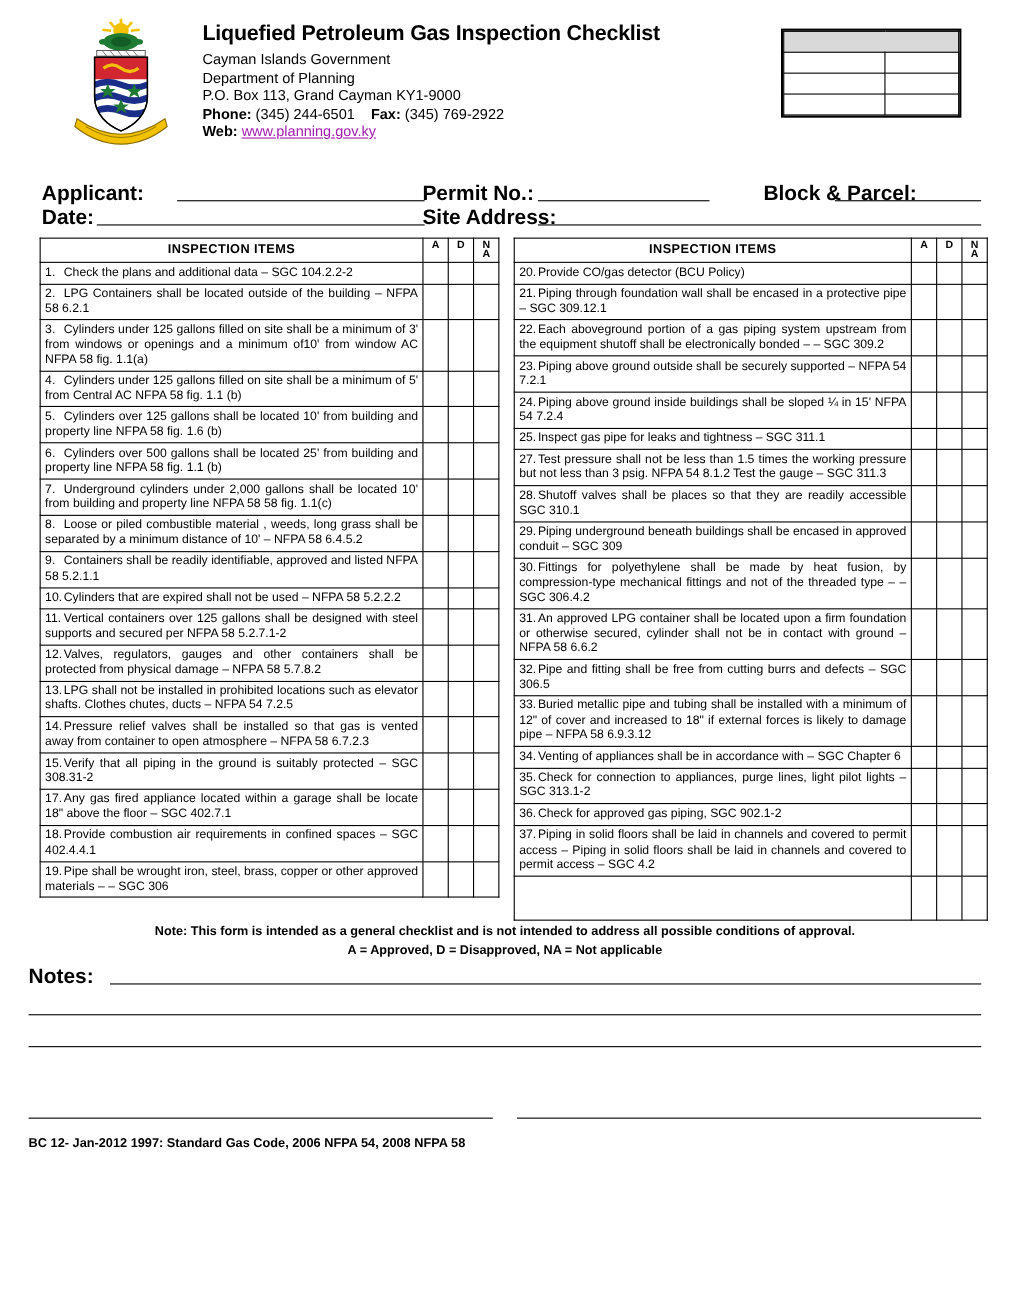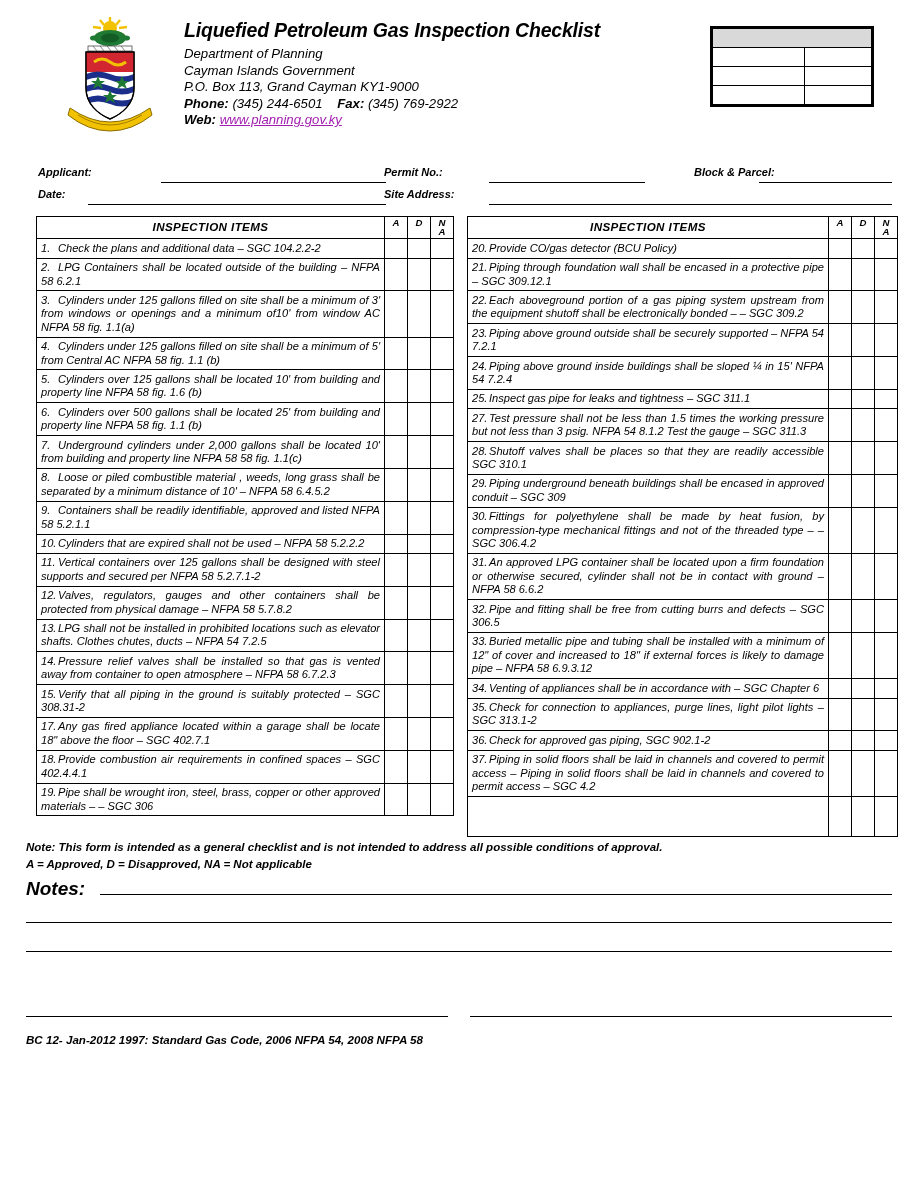--- a/index.html
+++ b/index.html
@@ -4,60 +4,60 @@
 <style>
   html,body{margin:0;padding:0;}
   body{
     width:918px;height:1188px;
     background:#ffffff;
     font-family:"Liberation Sans", sans-serif;
     color:#000000;
     position:relative;
     overflow:hidden;
   }
-  .page{position:relative;width:918px;height:1188px;box-sizing:border-box;padding:0 26px;font-style:italic;}
+  .page{position:relative;width:918px;height:1188px;box-sizing:border-box;padding:0 26px;}
 
   
   .header{position:relative;height:140px;padding-top:18px;}
   .crest{position:absolute;left:38px;top:16px;width:92px;height:118px;}
   .head-text{position:absolute;left:158px;top:20px;}
   .doc-title{font-size:19.5px;font-weight:bold;letter-spacing:-0.2px;margin:0 0 5px 0;line-height:1.1;}
   .org-line{font-size:13.2px;line-height:16.4px;white-space:nowrap;}
   .org-line b{font-weight:bold;}
   .weblink{color:#a21caf;text-decoration:underline;}
 
   
   .result-box{position:absolute;right:18px;top:26px;width:164px;border:2px solid #000;box-sizing:border-box;}
   .result-box table{border-collapse:collapse;width:100%;}
   .result-box td{border:1px solid #000;height:18px;font-size:10.4px;padding:0 4px;}
   .result-head{background:#d9d9d9;text-align:center;font-weight:bold;font-size:10.2px;letter-spacing:-0.1px;}
   .result-lbl{font-weight:bold;font-size:12px;width:58%;}
 
   
   .fields{position:relative;height:48px;margin-top:6px;}
-  .fld{position:absolute;font-size:11px;font-weight:bold;white-space:nowrap;}
+  .fld{position:absolute;font-size:19px;font-weight:bold;white-space:nowrap;}
   .rule{position:absolute;border-bottom:1.6px solid #000;height:0;}
 
   
   .cols{display:flex;gap:13px;align-items:flex-start;margin-top:4px;}
   .col{flex:0 0 auto;}
   .col.left{width:418px;}
   .col.right{width:431px;}
   table.chk{border-collapse:collapse;width:100%;table-layout:fixed;border:1.8px solid #000;margin-left:10px;}
   table.chk th,table.chk td{border:1px solid #000;vertical-align:top;}
   table.chk th.items{font-size:11.6px;font-weight:bold;text-align:center;letter-spacing:0.4px;padding:3px 0 3px 0;}
   table.chk th.mk{width:22px;font-size:9.6px;font-weight:bold;text-align:center;line-height:8.6px;padding:2px 0;}
   table.chk th.mk span{display:block;}
   td.itm{font-size:11.1px;line-height:13.4px;padding:2.5px 4px 2.5px 4px;text-align:justify;}
   td.itm .num{display:inline-block;min-width:17px;}
   td.box{width:22px;}
   .empty-row td.itm{height:34px;}
 
   
-  .note{font-size:11.5px;font-weight:bold;line-height:14px;margin-top:3px;}
+  .note{font-size:11.5px;font-weight:bold;line-height:14px;margin-top:3px;text-align:center;}
   .notes-wrap{margin-top:7px;position:relative;}
   .notes-label{font-size:19px;font-weight:bold;display:inline-block;vertical-align:bottom;}
   .notes-line{border-bottom:1.8px solid #000;height:0;}
   .nl1{position:absolute;left:74px;right:0;top:16px;}
   .nl2{margin-top:22px;border-bottom:1.8px solid #000;}
   .nl3{margin-top:28px;border-bottom:1.8px solid #000;}
 
   
   .sigs{display:flex;gap:22px;margin-top:64px;}
   .sig{flex:1;border-bottom:1.6px solid #000;height:0;}
@@ -121,22 +121,22 @@
         </g>
         <path d="M22 36 H70 V72 C70 88 58 98 46 103 C34 98 22 88 22 72 Z" fill="none" stroke="#000" stroke-width="1.4"></path>
 
         <path d="M6 92 q20 14 40 14 q20 0 40 -14 l2 7 q-20 16 -42 16 q-22 0 -42 -16 Z" fill="#f2c200" stroke="#8a6d00" stroke-width="1"></path>
         <path d="M14 99 q16 10 32 10 q16 0 32 -10" fill="none" stroke="#8a6d00" stroke-width="0.8"></path>
       </svg>
     </div>
 
     <div class="head-text">
       <div class="doc-title">Liquefied Petroleum Gas Inspection Checklist</div>
+      <div class="org-line">Cayman Islands Government</div>
       <div class="org-line">Department of Planning</div>
-      <div class="org-line">Cayman Islands Government</div>
       <div class="org-line">P.O. Box 113, Grand Cayman KY1-9000</div>
       <div class="org-line">
         <b>Phone:</b>
         <span>(345) 244-6501</span>
         &nbsp;&nbsp;
         <b>Fax:</b>
         <span>(345) 769-2922</span>
       </div>
       <div class="org-line">
         <b>Web:</b>

